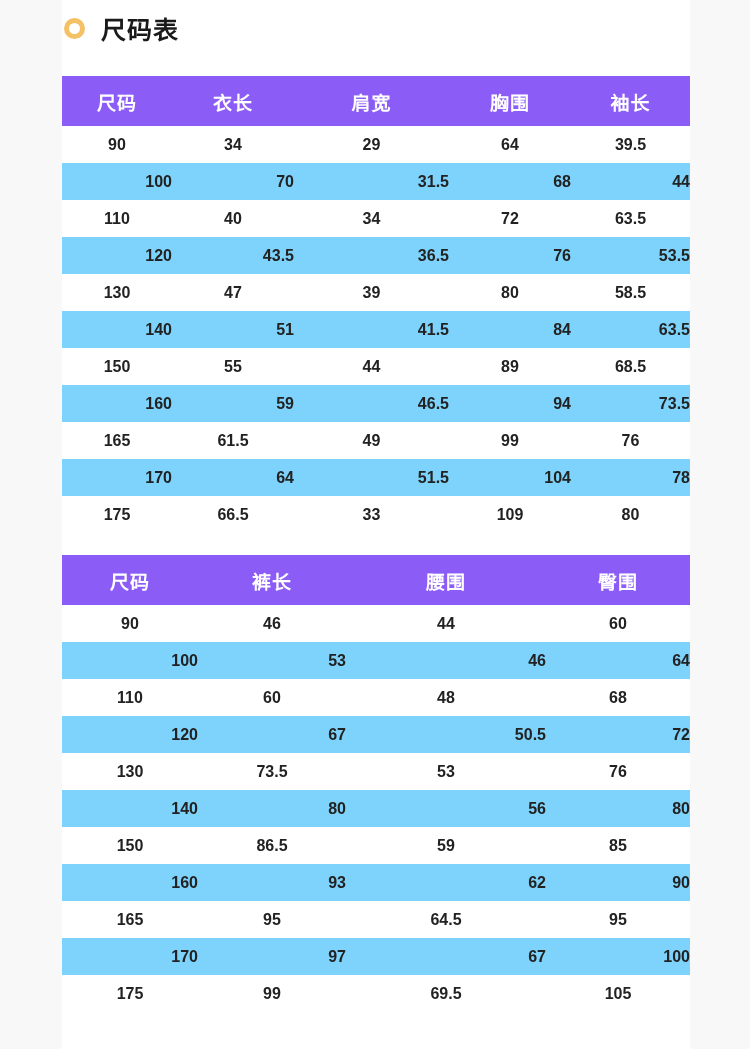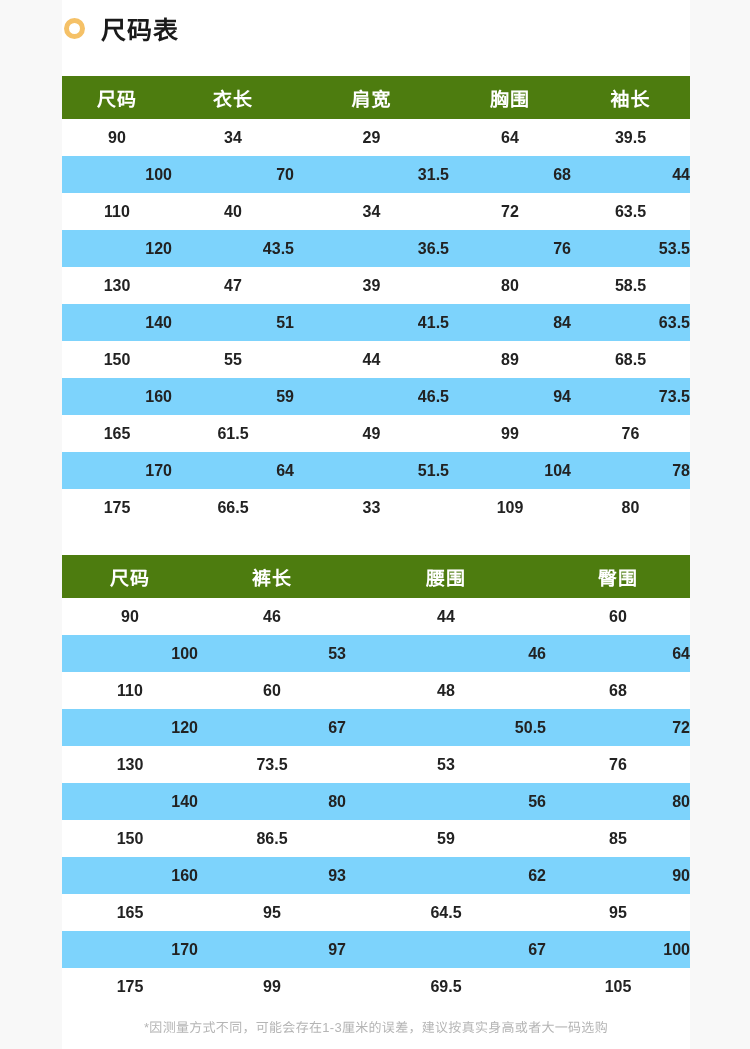--- a/index.html
+++ b/index.html
@@ -65,25 +65,25 @@
     position: absolute;
     left: 0;
     width: 628px;
     border-collapse: collapse;
     table-layout: fixed;
   }
   #table-1 { top: 76px; }
   #table-2 { top: 555px; }
 
   .size-table thead th {
-    background: #4d7c0f;
+    background: #8b5cf6;
     color: #ffffff;
     font-size: 19px;
     font-weight: bold;
-    height: 43px;
+    height: 50px;
     padding: 0;
     text-align: center;
     letter-spacing: 1px;
     vertical-align: middle;
   }
   .size-table tbody td {
     height: 37px;
     padding: 0;
     text-align: center;
     vertical-align: middle;
@@ -310,16 +310,15 @@
           </tr>
           <tr>
             <td>175</td>
             <td>99</td>
             <td>69.5</td>
             <td>105</td>
           </tr>
         </tbody>
     </table>
 
-    <div class="footnote">*因测量方式不同，可能会存在1-3厘米的误差，建议按真实身高或者大一码选购</div>
 
   </div>
 </div>
 
 </body></html>

